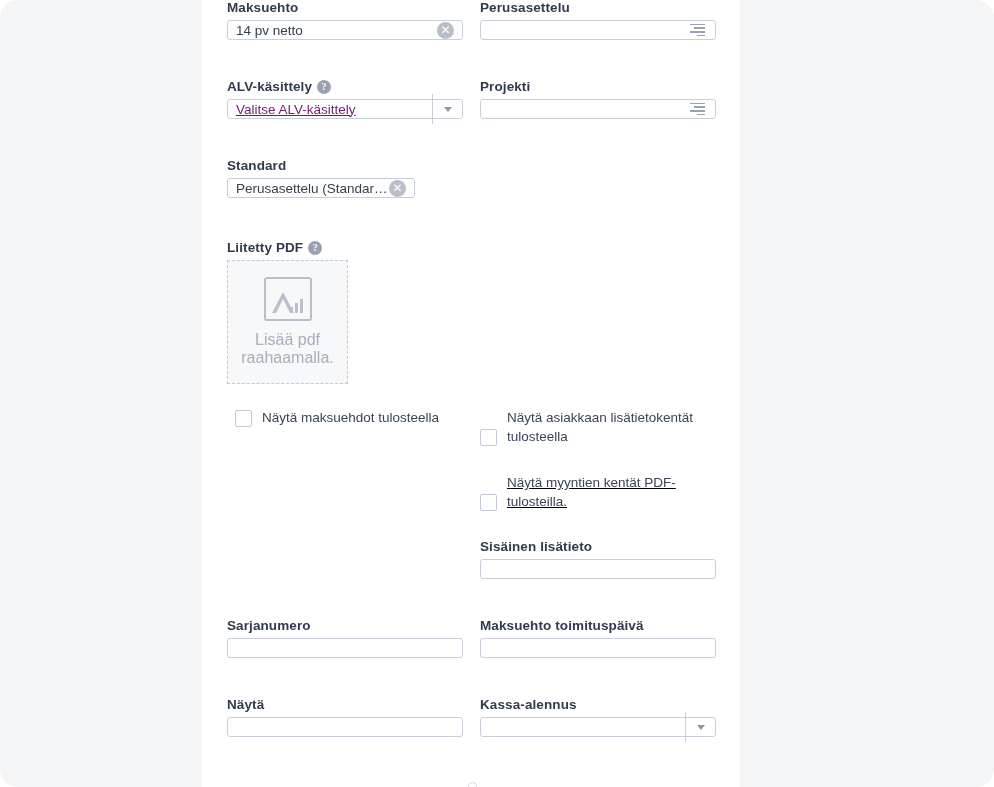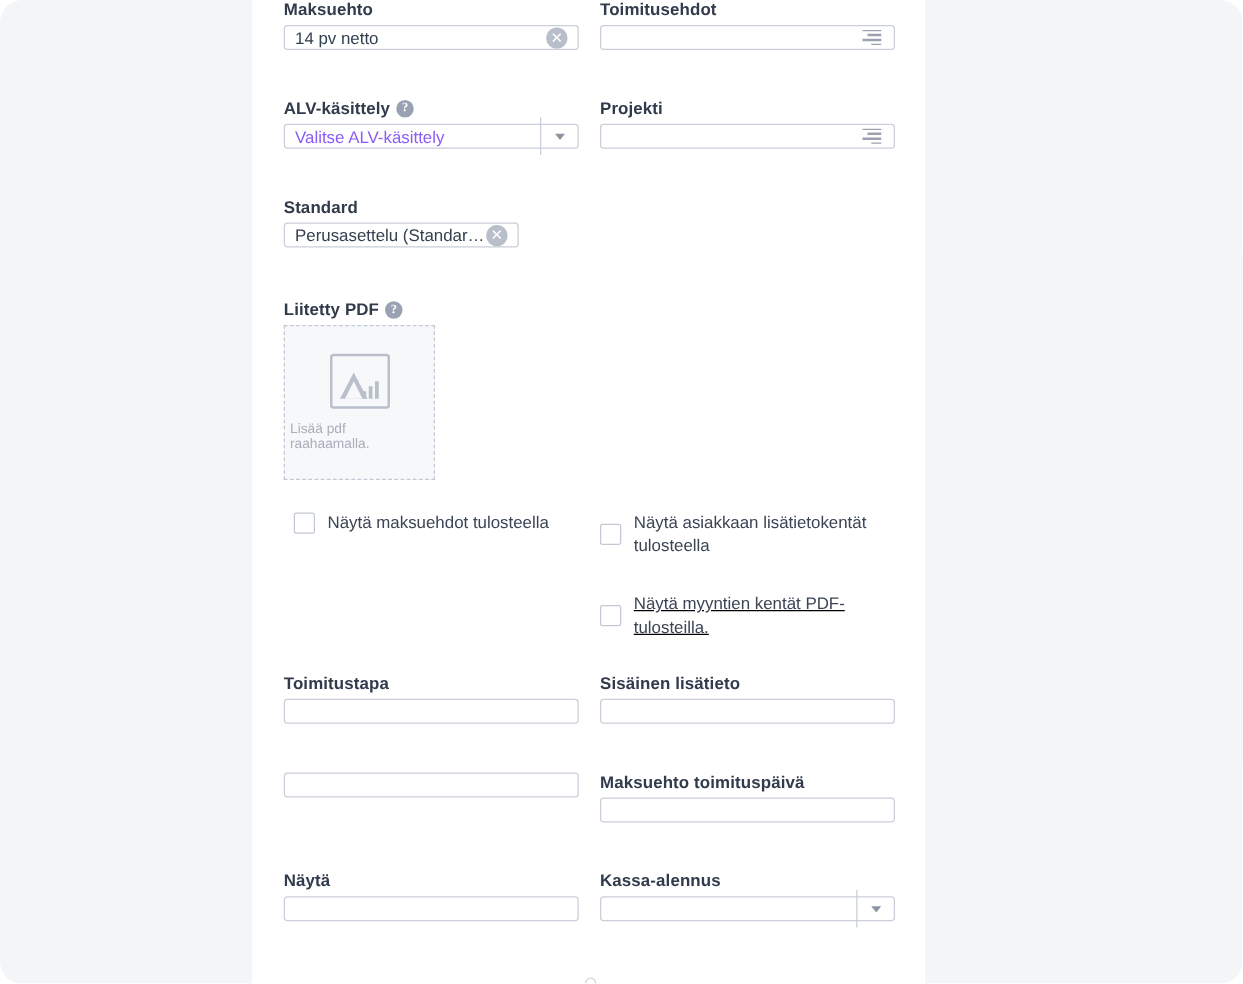--- a/index.html
+++ b/index.html
@@ -72,21 +72,21 @@
     height: 20px;
     border: 1px solid #c9ced8;
     border-radius: 3px;
     background: #ffffff;
     display: flex;
     align-items: center;
     padding: 0 8px;
     font-size: 13.5px;
     color: #33404f;
   }
-  .field.empty { color: #8b5cf6; }
+  .field.empty { color: #701a75; text-decoration: underline; }
   .field .value {
     flex: 1;
     overflow: hidden;
     text-overflow: ellipsis;
     white-space: nowrap;
   }
   .clear-icon {
     width: 17px; height: 17px;
     border-radius: 50%;
     background: #b9bfca;
@@ -142,23 +142,23 @@
     height: 124px;
     border: 1px dashed #c3c9d4;
     background: #f7f8fa;
     display: flex;
     flex-direction: column;
     align-items: center;
     justify-content: center;
     gap: 10px;
   }
   .dropzone .caption {
-    font-size: 11px;
+    font-size: 16px;
     color: #a8aebb;
-    text-align: left;
+    text-align: center;
     padding: 0 4px;
   }
   .pdf-glyph {
     width: 48px; height: 44px;
     border: 2px solid #b9c0cc;
     border-radius: 3px;
     position: relative;
     display: flex;
     align-items: flex-end;
     justify-content: center;
@@ -194,21 +194,21 @@
     display: block;
   }
   .pdf-glyph .bars span:nth-child(1) { height: 6px; }
   .pdf-glyph .bars span:nth-child(2) { height: 10px; }
   .pdf-glyph .bars span:nth-child(3) { height: 14px; }
 
   
   .check-row {
     position: absolute;
     display: flex;
-    align-items: center;
+    align-items: flex-end;
     gap: 10px;
   }
   .checkbox {
     width: 17px; height: 17px;
     border: 1px solid #c3c9d4;
     border-radius: 2px;
     background: #ffffff;
     flex: none;
     margin-top: 1px;
   }
@@ -241,21 +241,21 @@
         <span>Maksuehto</span>
       </div>
       <div class="field">
         <span class="value">14 pv netto</span>
         <span class="clear-icon">✕</span>
       </div>
     </div>
 
     <div class="row" style="left:278px; top:0px;">
       <div class="label">
-        <span>Toimitusehdot</span>
+        <span>Perusasettelu</span>
       </div>
       <div class="field empty">
         <span class="value"></span>
         <span class="list-icon">
             <i></i>
             <i></i>
             <i></i>
             <i></i>
           </span>
       </div>
@@ -325,39 +325,34 @@
     <div class="check-row" style="left:278px; top:408px; width:240px;">
       <span class="checkbox"></span>
       <span class="check-label">Näytä asiakkaan lisätietokentät tulosteella</span>
     </div>
 
     <div class="check-row" style="left:278px; top:473px; width:215px;text-decoration:underline;">
       <span class="checkbox"></span>
       <span class="check-label">Näytä myyntien kentät PDF-tulosteilla.</span>
     </div>
 
-    <div class="row" style="left:25px; top:539px;">
-      <div class="label">
-        <span>Toimitustapa</span>
-      </div>
-      <div class="field empty">
-        <span class="value"></span>
-      </div>
-    </div>
 
     <div class="row" style="left:278px; top:539px;">
       <div class="label">
         <span>Sisäinen lisätieto</span>
       </div>
       <div class="field empty">
         <span class="value"></span>
       </div>
     </div>
 
     <div class="row" style="left:25px; top:618px;">
+      <div class="label">
+        <span>Sarjanumero</span>
+      </div>
       <div class="field empty">
         <span class="value"></span>
       </div>
     </div>
 
     <div class="row" style="left:278px; top:618px;">
       <div class="label">
         <span>Maksuehto toimituspäivä</span>
       </div>
       <div class="field empty">

